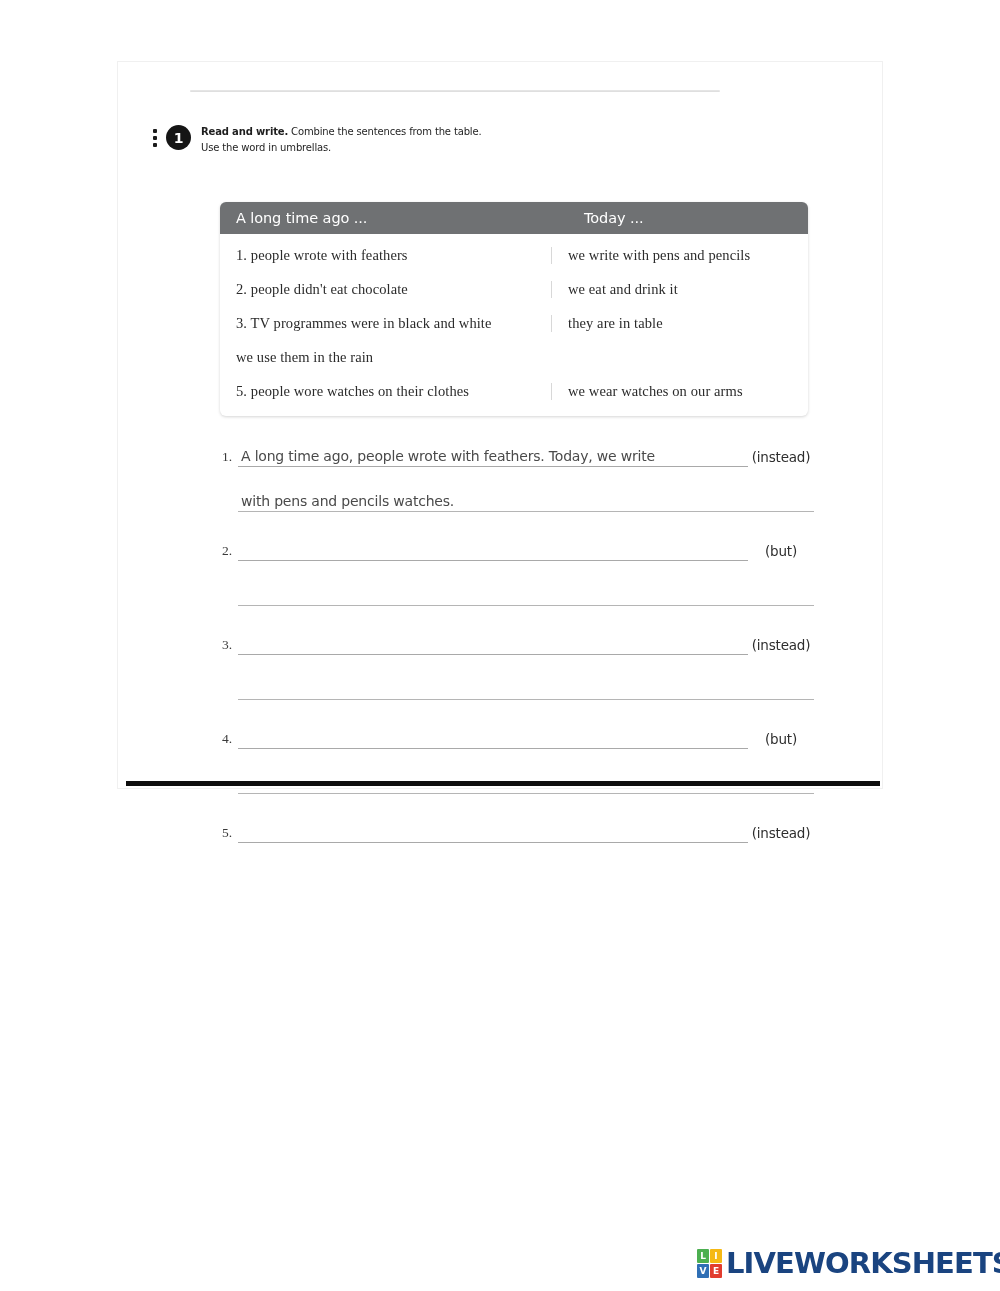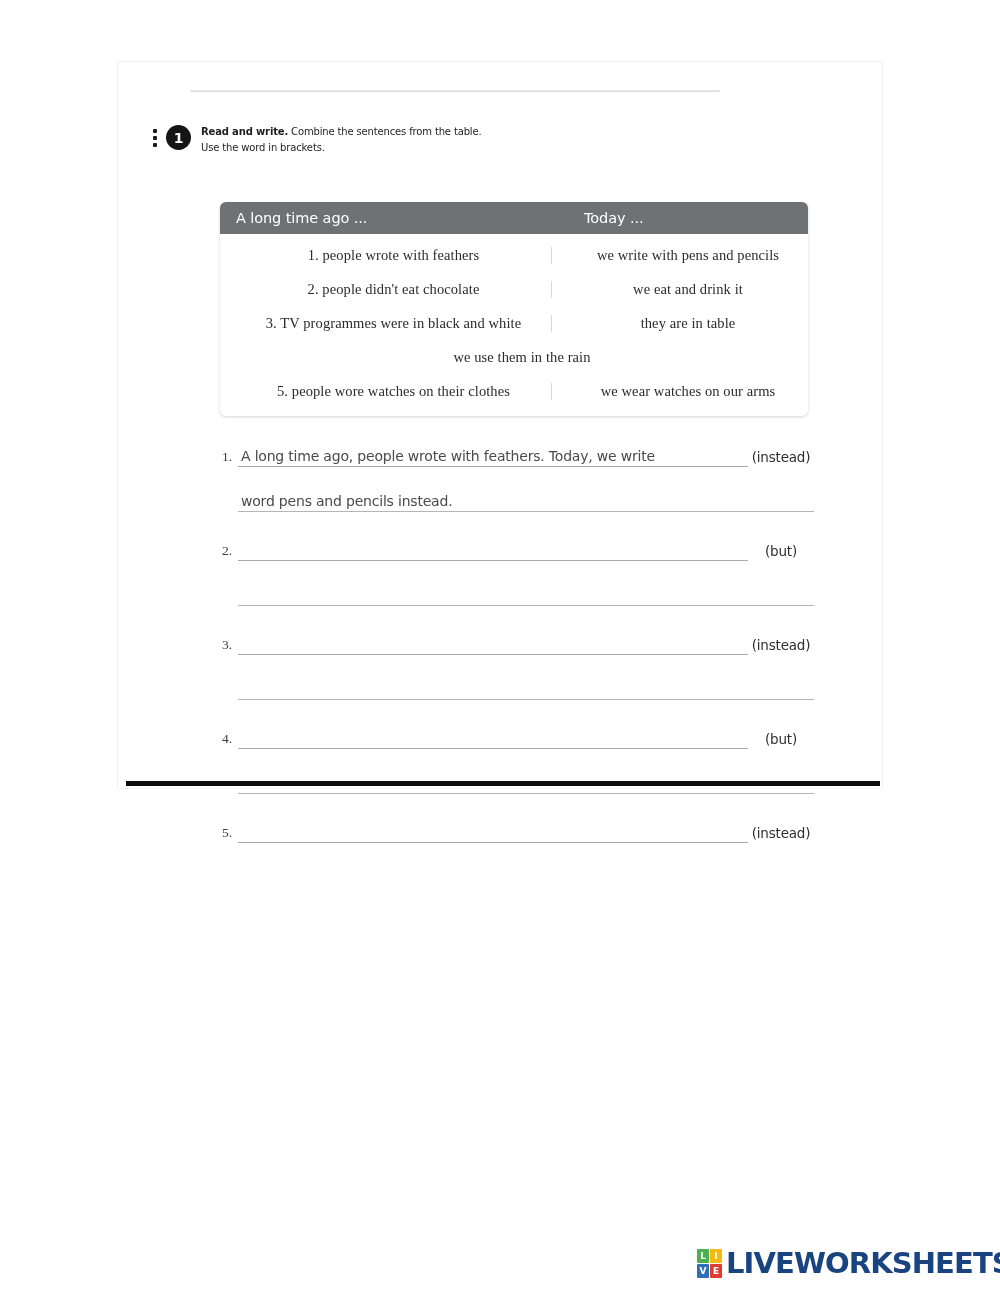--- a/index.html
+++ b/index.html
@@ -114,21 +114,20 @@
     letter-spacing: -0.1px;
   }
   .th.col-a { width: 332px; }
   .th.col-b { flex: 1; }
 
   .tbl-body { padding: 4px 0 8px 0; }
   .trow {
     display: flex;
     height: 34px;
     align-items: center;
-    text-align: center;
   }
   .cell {
     font-size: 14.5px;
     color: #2b2b2b;
     font-family: "Liberation Serif", serif;
     letter-spacing: 0.1px;
     padding-left: 16px;
     box-sizing: border-box;
     white-space: nowrap;
     overflow: hidden;
@@ -247,21 +246,21 @@
 
   <div class="task-header">
     <div class="dots">
       <i></i>
         <i></i>
         <i></i>
     </div>
     <div class="num-badge">1</div>
     <div class="instr">
       <span class="bold">Read and write.</span><span> Combine the sentences from the table.</span><br>
-      <span>Use the word in brackets.</span>
+      <span>Use the word in umbrellas.</span>
     </div>
   </div>
 
   <div class="tbl">
     <div class="tbl-head">
       <div class="th col-a">A long time ago ...</div>
       <div class="th col-b">Today ...</div>
     </div>
     <div class="tbl-body">
       <div class="trow">
@@ -291,21 +290,21 @@
     <div class="ans-item">
       <div class="ans-row">
         <div class="ans-no">1.</div>
         <div class="ans-line">
           <span class="ans-text">A long time ago, people wrote with feathers. Today, we write</span>
         </div>
         <div class="hint">(instead)</div>
       </div>
       <div class="ans-row second">
         <div class="ans-line">
-          <span class="ans-text">word pens and pencils instead.</span>
+          <span class="ans-text">with pens and pencils watches.</span>
         </div>
         <div class="hint"></div>
       </div>
     </div>
 
     <div class="ans-item">
       <div class="ans-row">
         <div class="ans-no">2.</div>
         <div class="ans-line">
           <span class="ans-text"></span>

